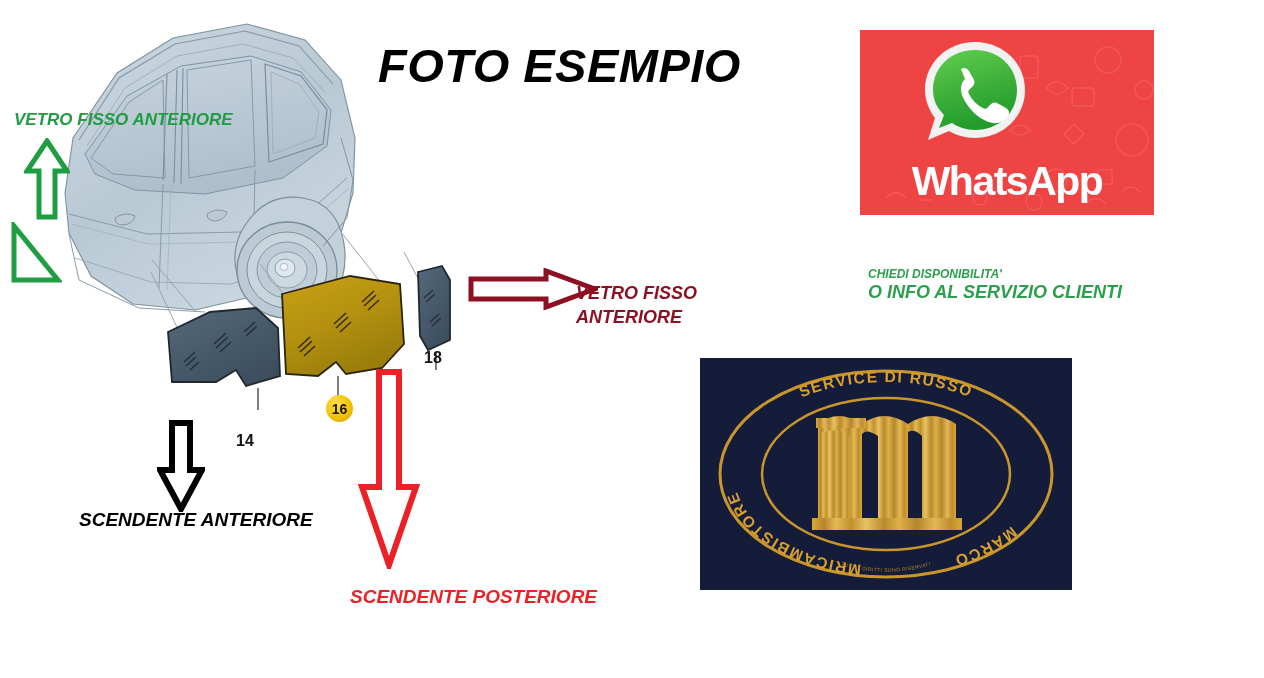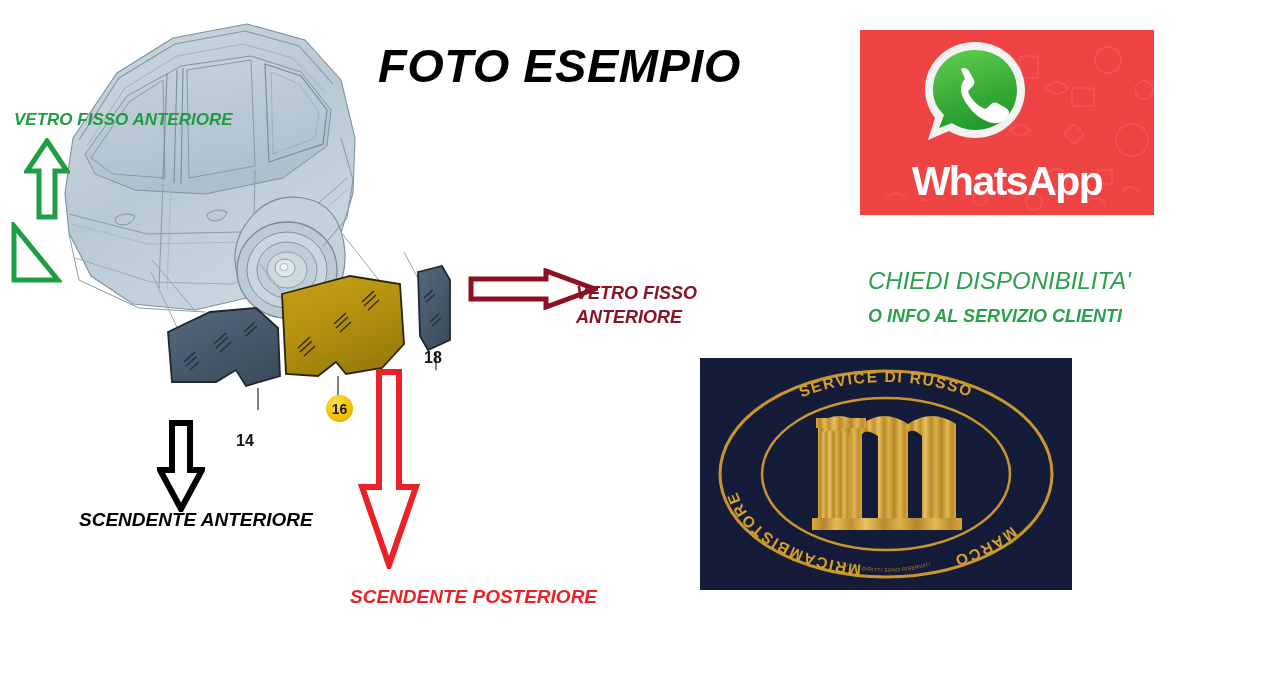--- a/index.html
+++ b/index.html
@@ -182,30 +182,30 @@
     font-weight: bold;
     font-style: italic;
     color: #2ba04c;
     white-space: nowrap;
     letter-spacing: 0.5px;
   }
   .wa-line1 {
     position: absolute;
     left: 868px;
     top: 267px;
-    font-size: 24px;
-    font-weight: normal;
+    font-size: 12px;
+    font-weight: bold;
     font-style: italic;
     color: #2ba04c;
     white-space: nowrap;
   }
   .wa-line2 {
     position: absolute;
     left: 868px;
-    top: 306px;
+    top: 282px;
     font-size: 18px;
     font-weight: bold;
     font-style: italic;
     color: #2ba04c;
     white-space: nowrap;
   }
 
   
   .shop-logo {
     position: absolute;

